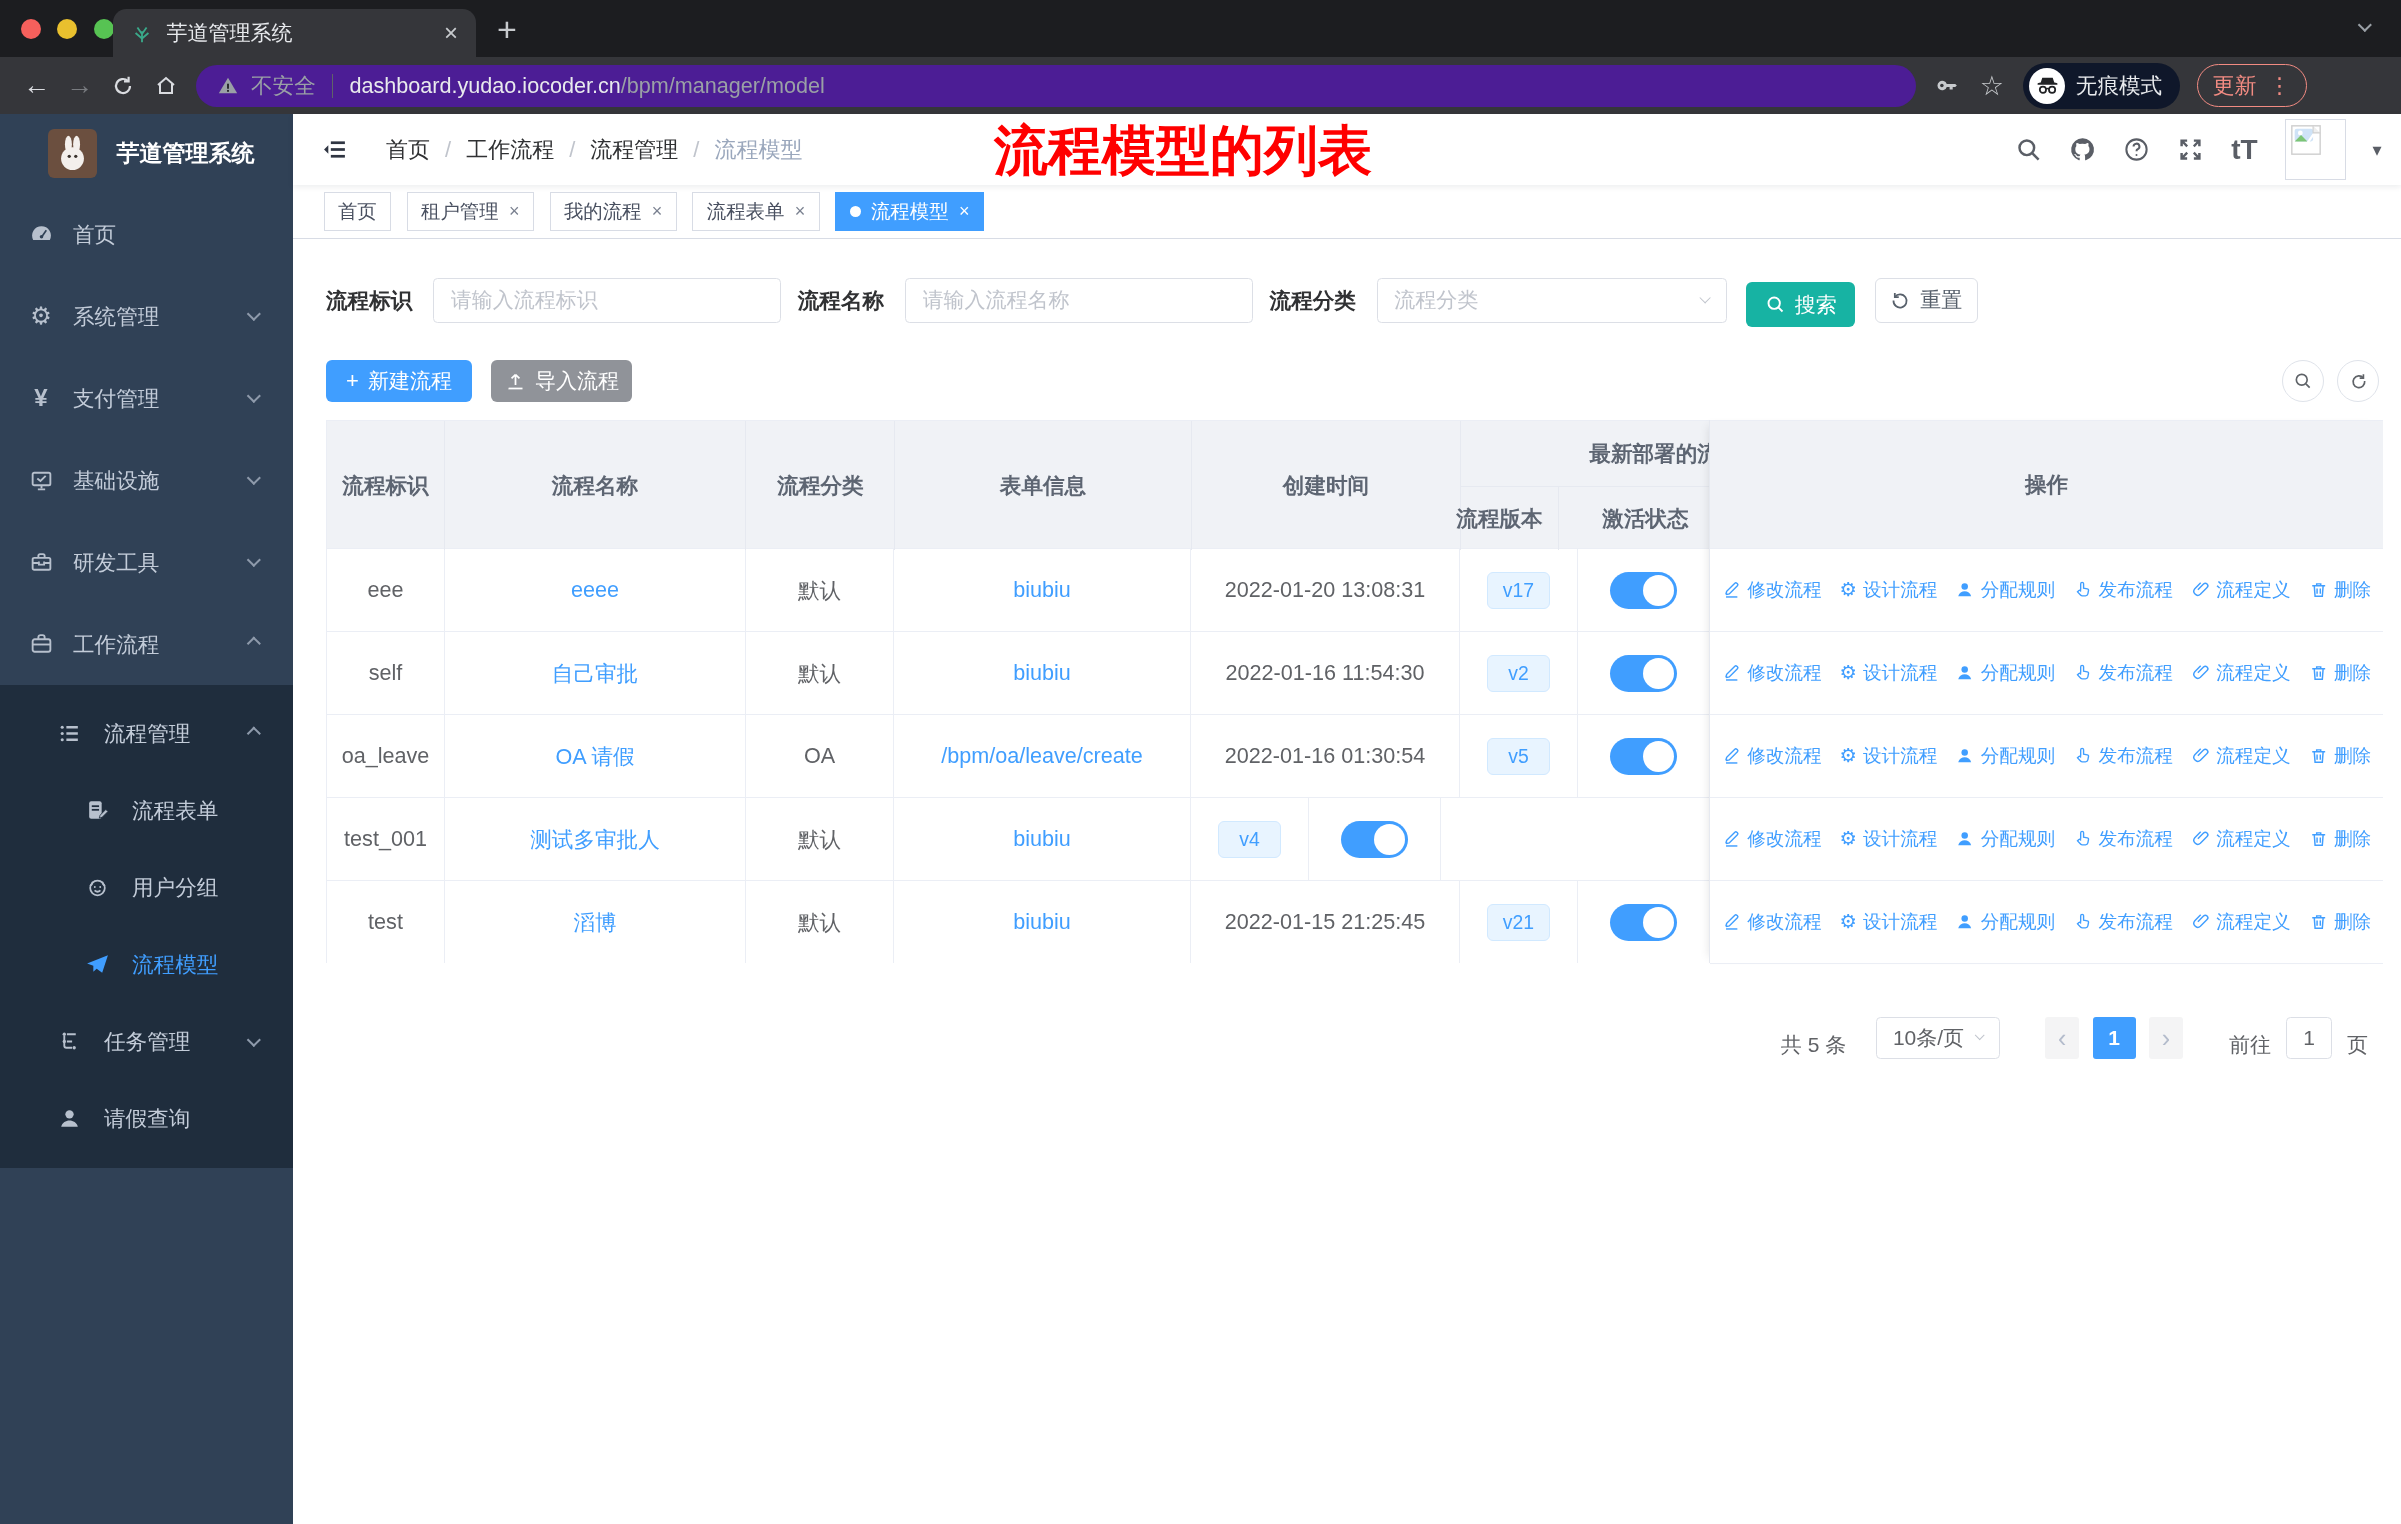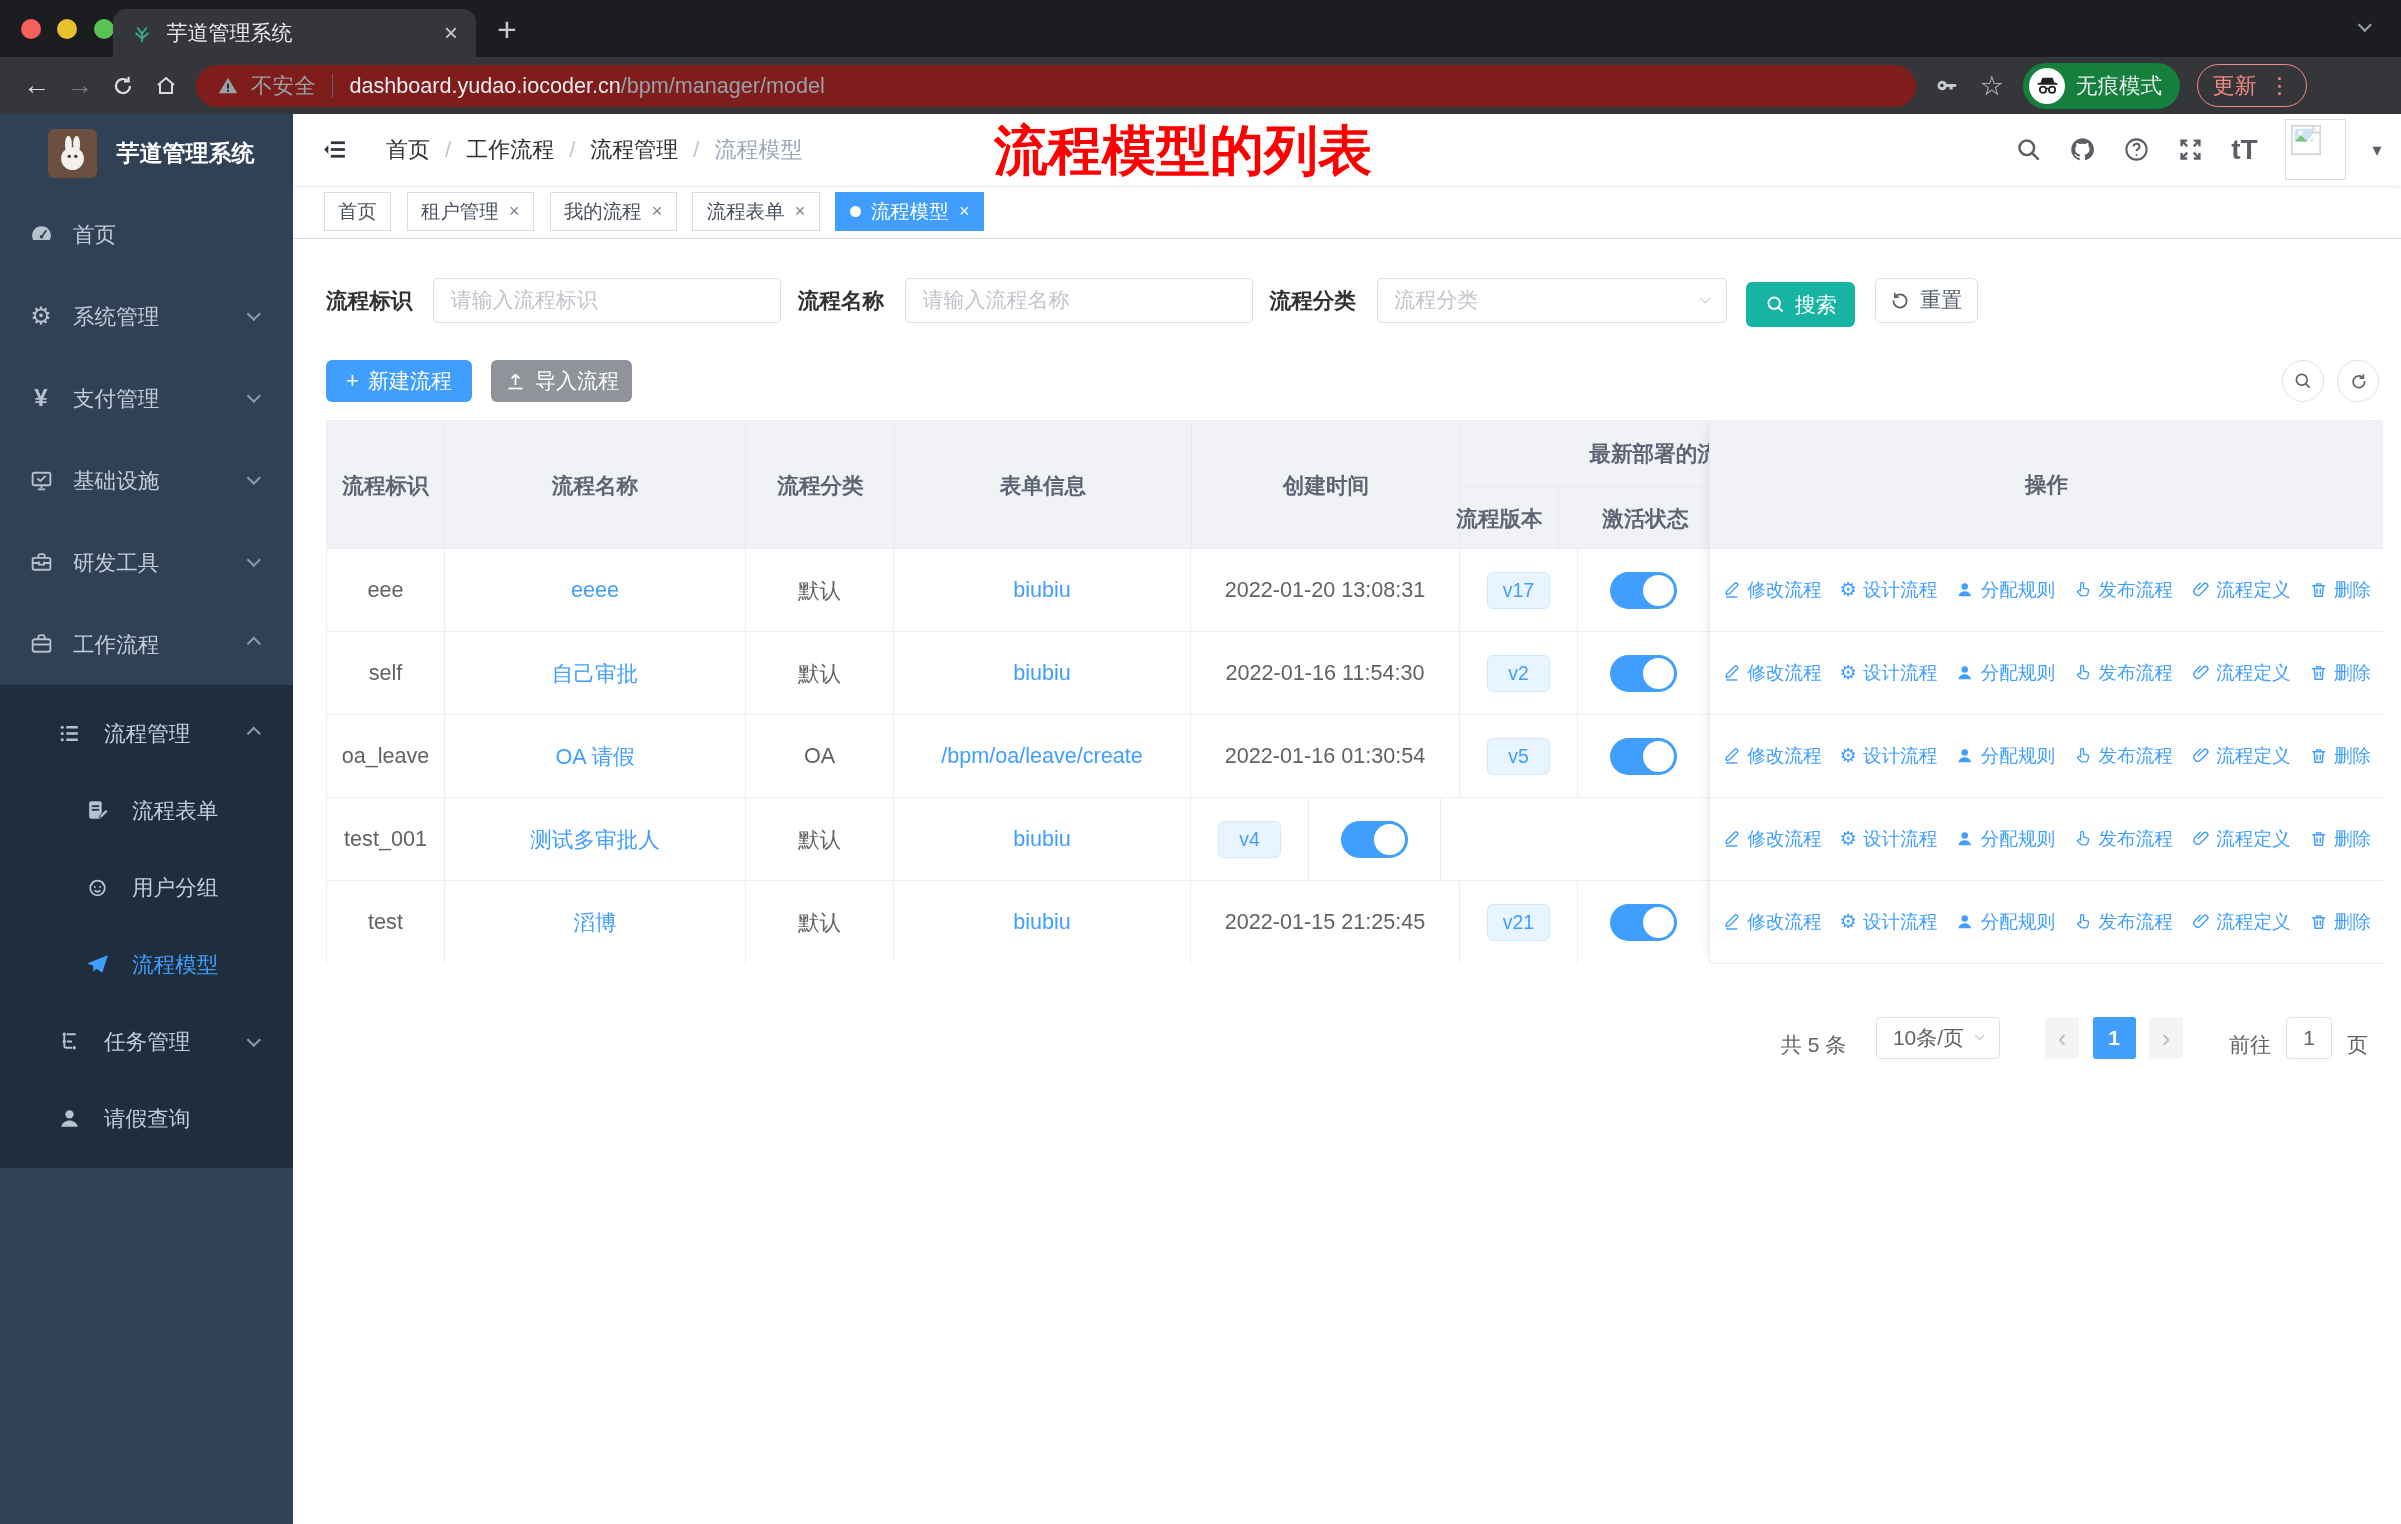--- a/index.html
+++ b/index.html
@@ -17,28 +17,28 @@
   .tab { position:absolute; left:113px; top:9px; width:363px; height:48px; background:#35363a;
     border-radius:13.4px 13.4px 0 0; display:flex; align-items:center; gap:13.4px; padding:0 18px;
     color:#e8eaed; font-size:21px; }
   .tab-close { margin-left:auto; color:#c7cacd; font-size:24px; line-height:1; }
   .newtab { position:absolute; left:497px; top:10.4px; color:#c7cacd; font-size:34px; font-weight:300; }
   .strip-chev { position:absolute; right:31px; top:22px; color:#9aa0a6; }
   .toolbar { height:57px; background:#35363a; display:flex; align-items:center; padding:0 15px; }
   .navbtn { width:43px; display:flex; justify-content:center; color:#dadce0; font-size:27px; }
   .navbtn.dis { color:#797c80; }
   .navbtn svg { width:24px; height:24px; }
-  .urlpill { width:1720px; height:42px; background:#7f1d1d; border-radius:21px; margin-left:9px;
+  .urlpill { width:1720px; height:42px; background:#4c1d95; border-radius:21px; margin-left:9px;
     display:flex; align-items:center; padding:0 21px; font-size:21.6px; color:#9aa0a6; gap:12px; }
   .urlpill .host { color:#e8eaed; }
   .pill-sep { width:0.7px; height:24px; background:#5f6368; margin:0 4.5px; }
   .tool-ic { margin-left:19.4px; color:#c7cacd; }
   .tool-ic svg { width:25px; height:25px; }
   .tool-ic.star { font-size:27px; }
-  .incog { margin-left:19.4px; height:46px; background:#15803d; border-radius:23px; display:flex;
+  .incog { margin-left:19.4px; height:46px; background:#0f172a; border-radius:23px; display:flex;
     align-items:center; gap:10.4px; padding:0 18px 0 6px; color:#e8eaed; font-size:21.6px; }
   .incog-circle { width:36px; height:36px; border-radius:50%; background:#fff; display:flex; align-items:center; justify-content:center; }
   .incog-circle svg { width:25px; height:25px; }
   .update { margin-left:16.4px; height:43px; border:1.5px solid #f28b82; border-radius:22px; display:flex;
     align-items:center; gap:12px; padding:8px 15px; color:#f28b82; font-size:22px; }
   .update .dots { font-size:22px; letter-spacing:0; }
 
   
   .app { position:relative; height:1411px; display:flex; }
   .sidebar { width:293px; background:#304156; color:#c3ccd9; flex:0 0 auto; }

